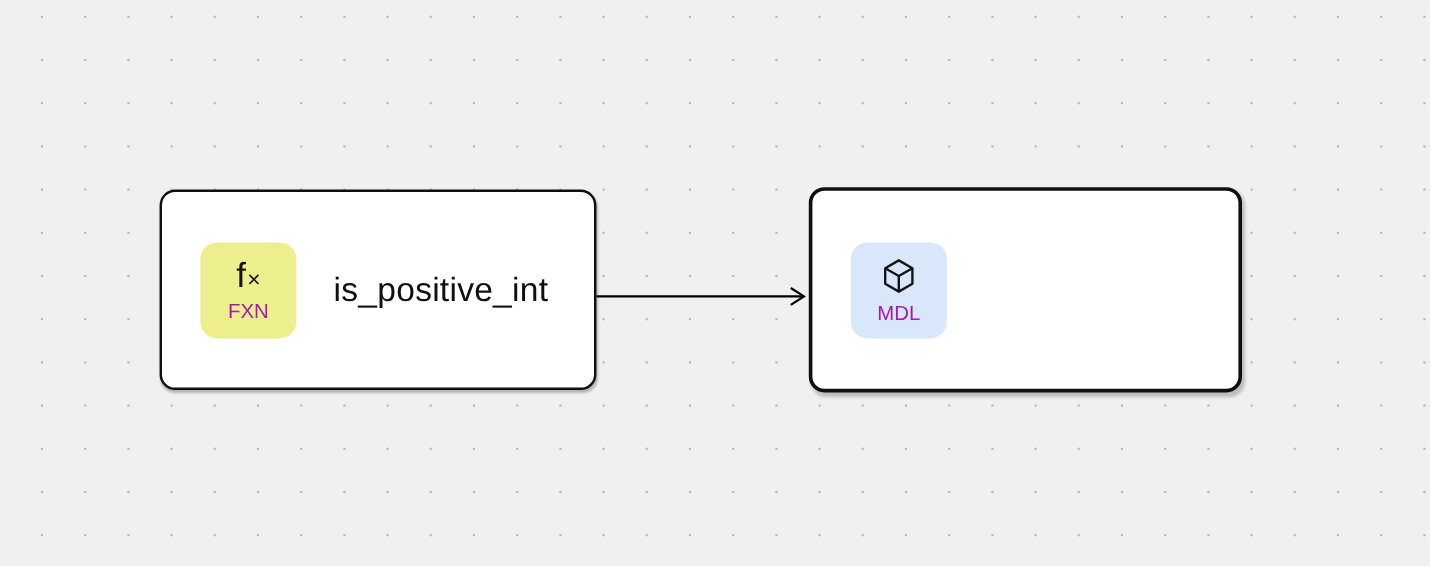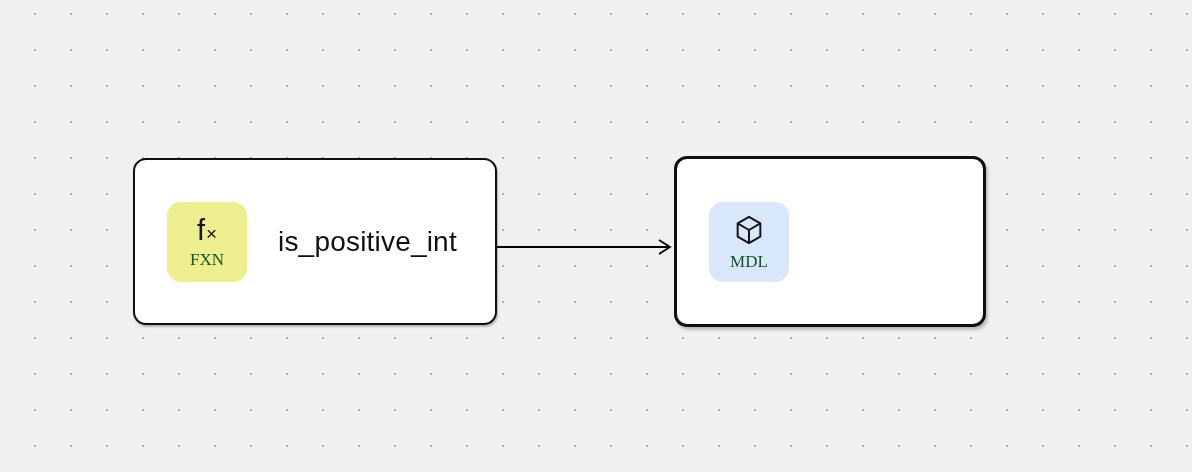--- a/index.html
+++ b/index.html
@@ -30,21 +30,21 @@
   }
   .node-fxn {
     left: 133px;
     top: 158px;
     width: 364px;
     height: 167px;
   }
   .node-mdl {
     left: 674px;
     top: 156px;
-    width: 312px;
+    width: 361px;
     height: 171px;
     border-width: 3.5px;
     box-shadow: 2px 3px 3px rgba(0,0,0,0.22);
   }
   .badge {
     width: 80px;
     height: 80px;
     border-radius: 14px;
     display: flex;
     flex-direction: column;
@@ -64,25 +64,25 @@
   .badge-icon-fx .fx-x {
     font-size: 19px;
     margin-left: 1px;
   }
   .badge-cube {
     display: block;
     width: 34px;
     height: 34px;
   }
   .badge-tag {
-    font-family: Liberation Serif, serif;
+    font-family: Liberation Sans, sans-serif;
     font-size: 17px;
     line-height: 1;
     margin-top: 6px;
-    color: #14532d;
+    color: #a21caf;
     letter-spacing: 0;
   }
   .node-label {
     font-size: 28px;
     color: #101010;
     margin-left: 31px;
     letter-spacing: 0.2px;
     white-space: nowrap;
   }
   .edge-svg {

